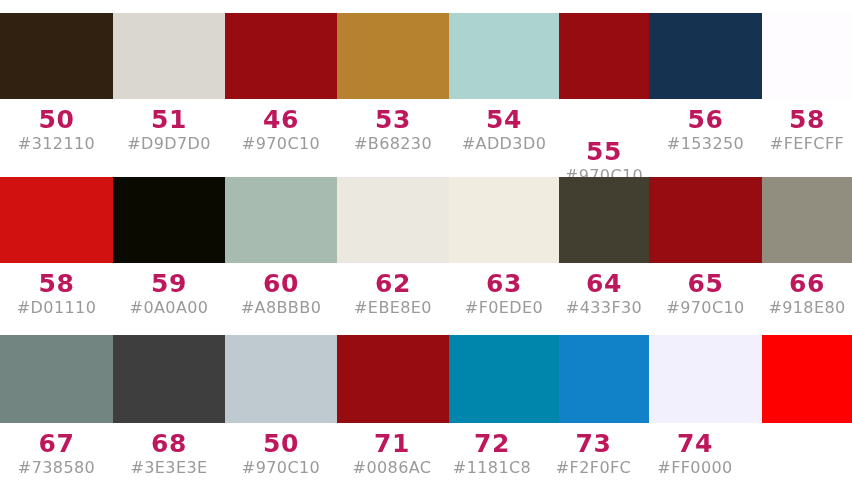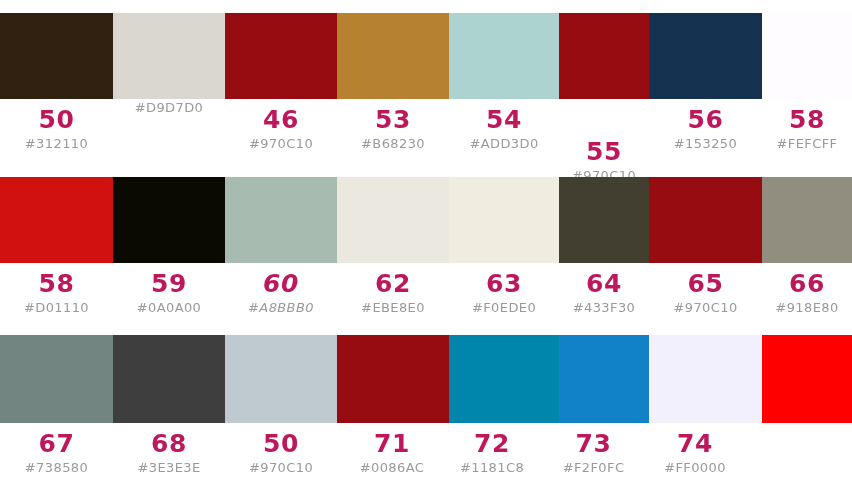--- a/index.html
+++ b/index.html
@@ -67,21 +67,21 @@
     line-height: 30px;
     color: #be185d;
     letter-spacing: 0.5px;
     margin-top: 6px;
   }
 
   .swatch-hex {
     display: block;
     font-family: "DejaVu Sans", sans-serif;
     font-weight: normal;
-    font-size: 13px;
+    font-size: 16px;
     line-height: 14px;
     color: #9a9a9a;
     letter-spacing: 0.4px;
     margin-top: 2px;
   }
 </style>
 </head>
 <body>
 
 <div id="palette-grid">
@@ -95,20 +95,21 @@
         <div class="swatch-cell" title="#970C10" style="width: 90px; background: rgb(151, 12, 16);"></div>
         <div class="swatch-cell" title="#153250" style="width: 113px; background: rgb(21, 50, 80);"></div>
         <div class="swatch-cell" title="#FEFCFF" style="width: 90px; background: rgb(254, 252, 255);"></div>
       </div>
       <div class="labels-strip">
         <div class="label-cell" style="width: 113px;">
           <span class="swatch-number">50</span>
           <span class="swatch-hex">#312110</span>
         </div>
         <div class="label-cell" style="width: 112px;">
+          <span class="swatch-number">51</span>
           <span class="swatch-hex">#D9D7D0</span>
         </div>
         <div class="label-cell" style="width: 112px;">
           <span class="swatch-number">46</span>
           <span class="swatch-hex">#970C10</span>
         </div>
         <div class="label-cell" style="width: 112px;">
           <span class="swatch-number">53</span>
           <span class="swatch-hex">#B68230</span>
         </div>
@@ -143,21 +144,21 @@
       </div>
       <div class="labels-strip">
         <div class="label-cell" style="width: 113px;">
           <span class="swatch-number">58</span>
           <span class="swatch-hex">#D01110</span>
         </div>
         <div class="label-cell" style="width: 112px;">
           <span class="swatch-number">59</span>
           <span class="swatch-hex">#0A0A00</span>
         </div>
-        <div class="label-cell" style="width: 112px; font-style: italic;">
+        <div class="label-cell" style="width: 112px;">
           <span class="swatch-number">60</span>
           <span class="swatch-hex">#A8BBB0</span>
         </div>
         <div class="label-cell" style="width: 112px;">
           <span class="swatch-number">62</span>
           <span class="swatch-hex">#EBE8E0</span>
         </div>
         <div class="label-cell" style="width: 110px;">
           <span class="swatch-number">63</span>
           <span class="swatch-hex">#F0EDE0</span>

